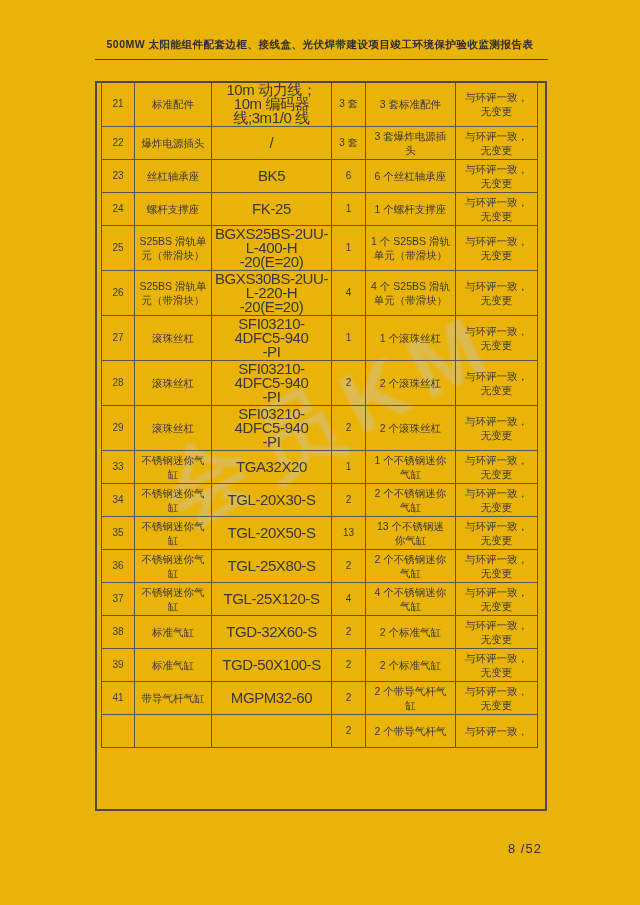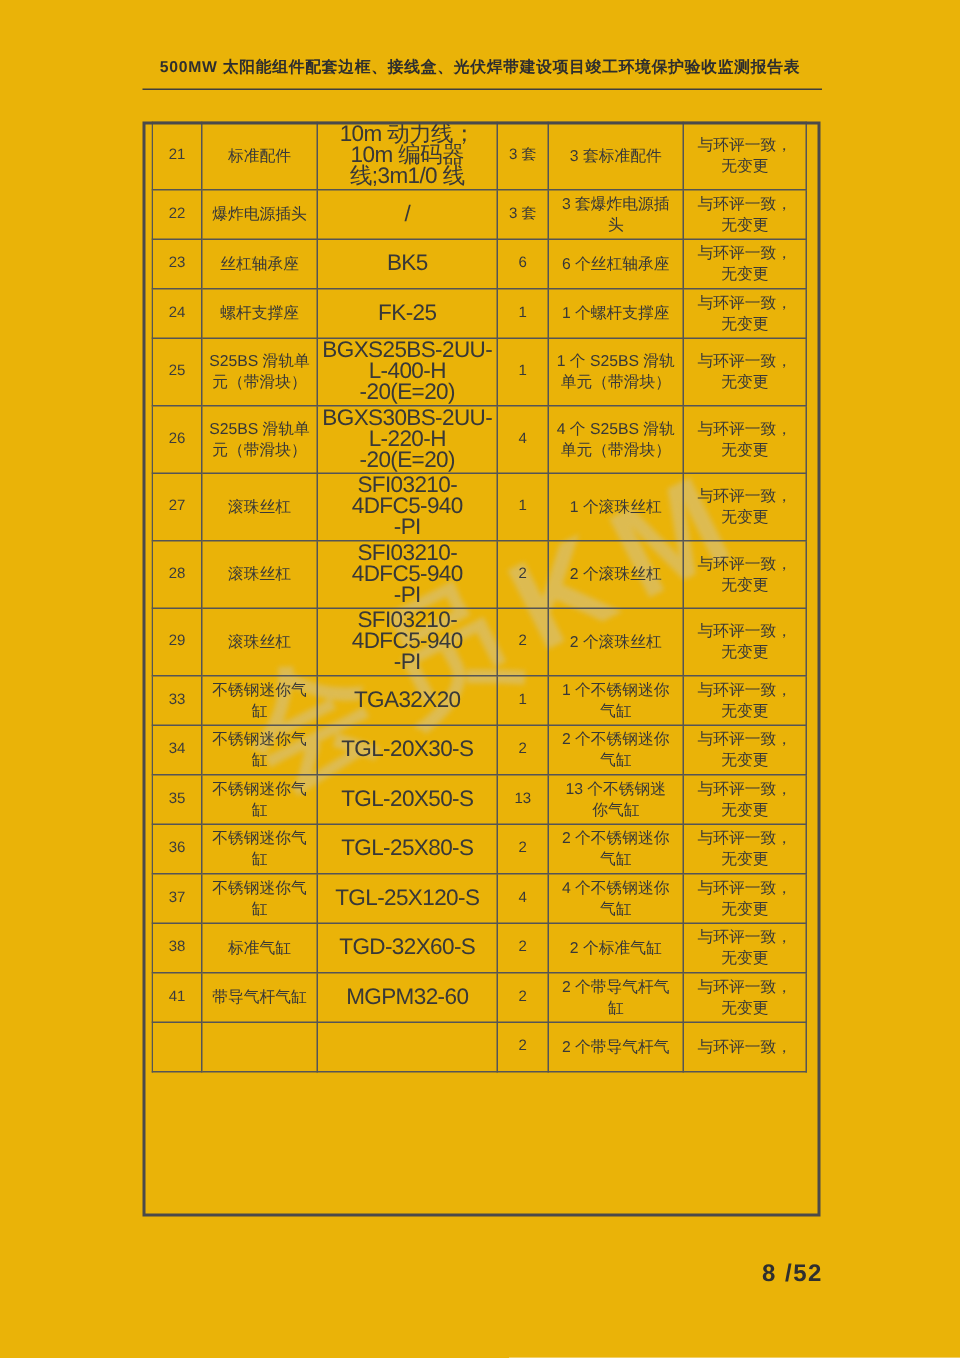--- a/index.html
+++ b/index.html
@@ -69,21 +69,21 @@
   }
   table.doc td.col-no{font-size:10px;color:#3c3c3c;}
   table.doc td.col-spec{
     font-family:Liberation Sans, sans-serif;
     font-size:15px;letter-spacing:-0.4px;
   }
   table.doc td.col-qty{font-size:10px;}
 
   .page-number{
     position:absolute;left:508px;top:841px;
-    font-size:16px;font-weight:bold;color:#2f2f2f;
+    font-size:13px;font-weight:normal;color:#2f2f2f;
     letter-spacing:1px;
   }
 </style>
 </head>
 <body>
 
 <div class="page">
 
   <div class="watermark">会员KM</div>
 
@@ -251,20 +251,29 @@
           <tr>
             <td class="col-no">38</td>
             <td class="col-name">标准气缸</td>
             <td class="col-spec">TGD-32X60-S</td>
             <td class="col-qty">2</td>
             <td class="col-desc">2 个标准气缸</td>
             <td class="col-status">与环评一致，
 无变更</td>
           </tr>
           <tr>
+            <td class="col-no">39</td>
+            <td class="col-name">标准气缸</td>
+            <td class="col-spec">TGD-50X100-S</td>
+            <td class="col-qty">2</td>
+            <td class="col-desc">2 个标准气缸</td>
+            <td class="col-status">与环评一致，
+无变更</td>
+          </tr>
+          <tr>
             <td class="col-no">41</td>
             <td class="col-name">带导气杆气缸</td>
             <td class="col-spec">MGPM32-60</td>
             <td class="col-qty">2</td>
             <td class="col-desc">2 个带导气杆气
 缸</td>
             <td class="col-status">与环评一致，
 无变更</td>
           </tr>
           <tr>

